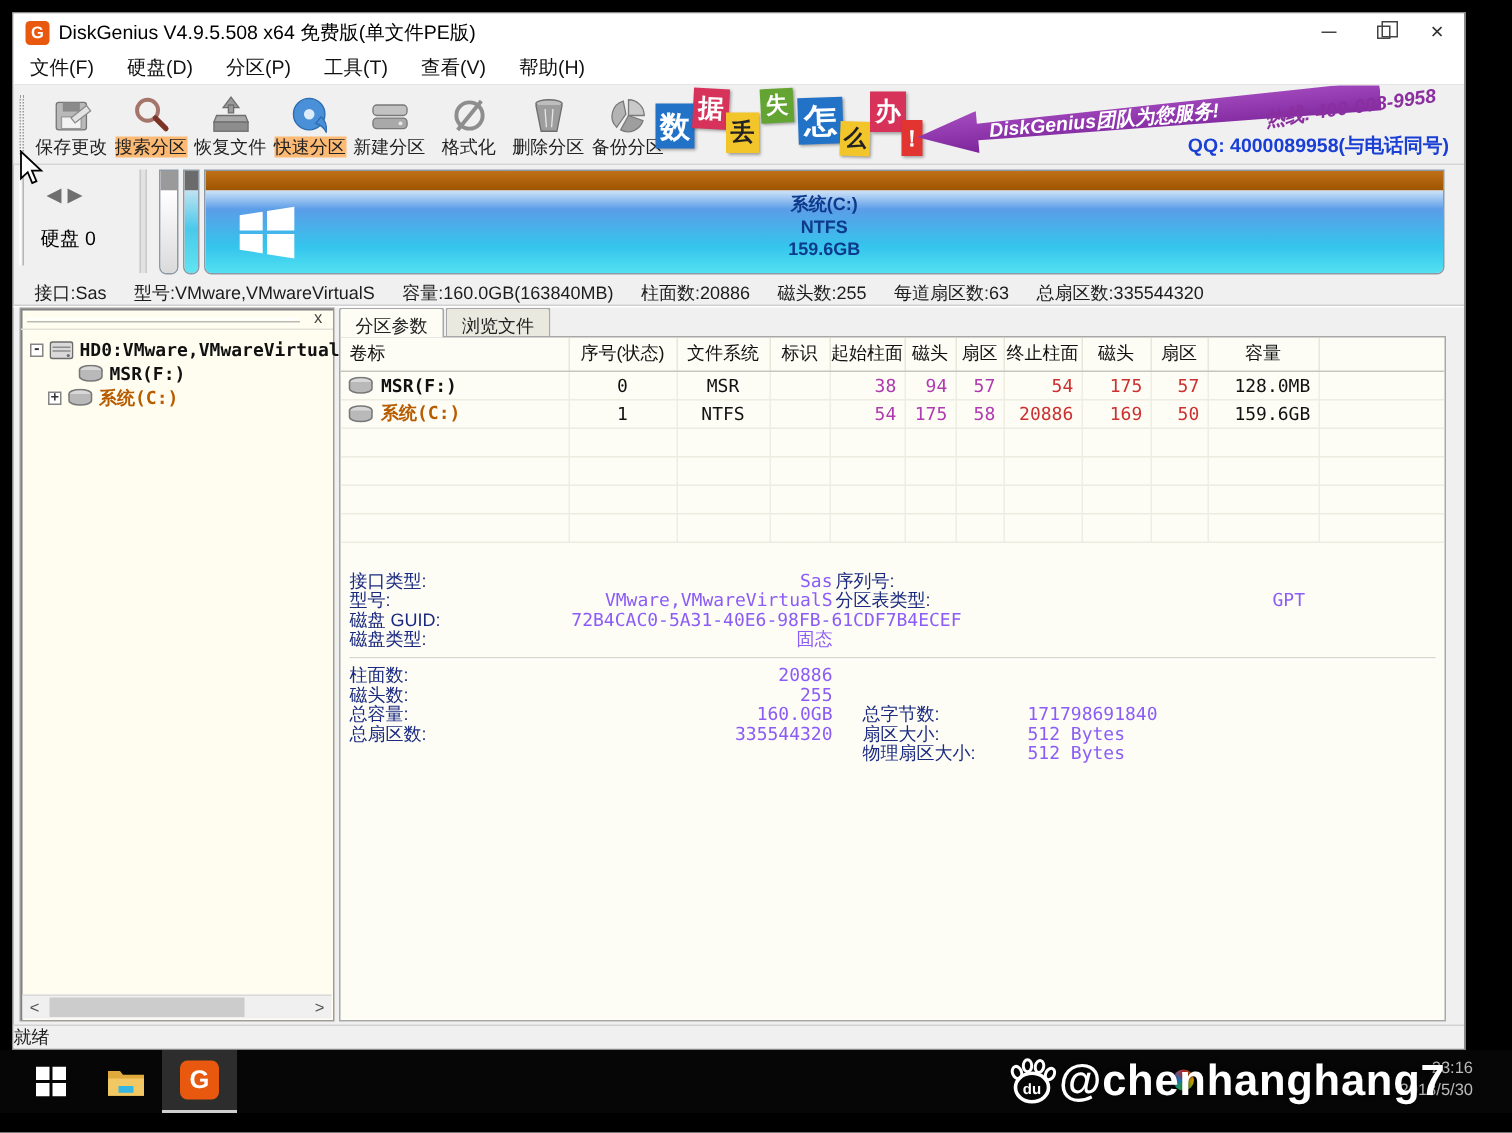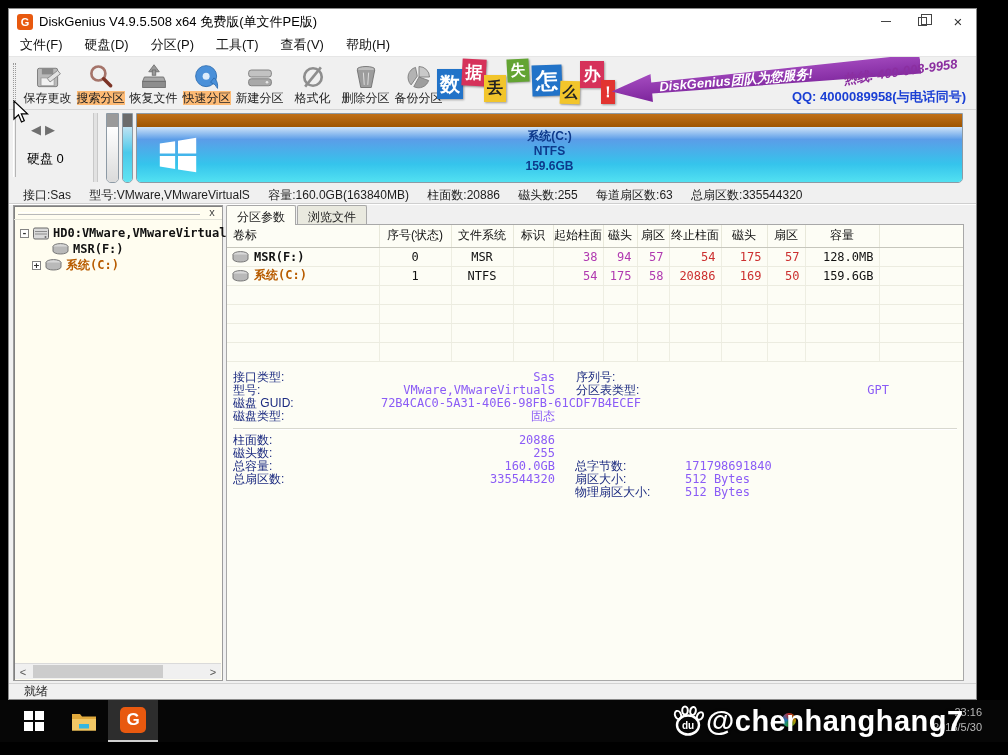--- a/index.html
+++ b/index.html
@@ -124,32 +124,32 @@
                border-right:1px solid #e8e8da; white-space:nowrap; overflow:hidden; }
   .ptable td { height:19px; border-bottom:1px solid #ecece0; border-right:1px solid #eeeee2;
                white-space:nowrap; overflow:hidden; padding:0 5px; }
   .ptable th:last-child, .ptable td:last-child { border-right:none; }
   .cell-label { display:flex; align-items:center; font-weight:bold; }
   .cell-label svg { margin-right:5px; flex:0 0 auto; }
   .al-c { text-align:center; } .al-r { text-align:right; }
   .v-start { color:#b03ab0; } .v-end { color:#cc3030; }
   .num { font-family:"DejaVu Sans Mono",monospace; }
 
-  .details { position:absolute; left:6px; right:6px; top:146px; font-size:12px; }
+  .details { position:absolute; left:6px; right:6px; top:156px; font-size:12px; }
   .d-row { display:flex; height:13px; line-height:13px; margin-bottom:0; }
   .d-label { color:#1b2a80; }
   .d-val { color:#8b5cf6; font-family:"DejaVu Sans Mono",monospace; }
   .w-lab1 { width:102px; } .w-val1 { width:220px; text-align:right; }
   .w-guid { width:306px; text-align:right; }
-  .w-lab2 { width:92px; margin-left:21px; } .w-val2 { width:221px; text-align:right; }
+  .w-lab2 { width:92px; margin-left:2px; } .w-val2 { width:221px; text-align:right; }
   .w-lab2b { width:110px; margin-left:20px; } .w-val2b { width:195px; text-align:left; }
   .d-groove { margin:5px 0 4px; border-top:1px solid #d8d8cf; border-bottom:1px solid #ffffff; }
 
   .statusbar { position:absolute; left:0; right:0; bottom:0; height:16px; background:#f0f0f0;
-               border-top:1px solid #d2d2d2; font-size:12px; color:#222; padding-left:15px; line-height:15px; }
+               border-top:1px solid #d2d2d2; font-size:12px; color:#222; padding-left:0; line-height:15px; }
 
   
   .taskbar { position:absolute; left:0; top:700px; width:1008px; height:42px; background:#060606; }
   .tb-btn { position:absolute; top:0; height:42px; display:flex; align-items:center; justify-content:center; }
   .tb-start { left:12px; width:44px; }
   .tb-explorer { left:62px; width:44px; }
   .tb-dg { left:108px; width:50px; background:#2d2d2d; border-bottom:2px solid #cfcfcf; }
   .dg-logo { width:26px; height:26px; border-radius:5px; background:#e8590f; color:#fff; font-weight:bold;
              font-size:17px; text-align:center; line-height:26px; }
   .tray { position:absolute; right:26px; top:5px; text-align:right; color:#b9b9b9;

